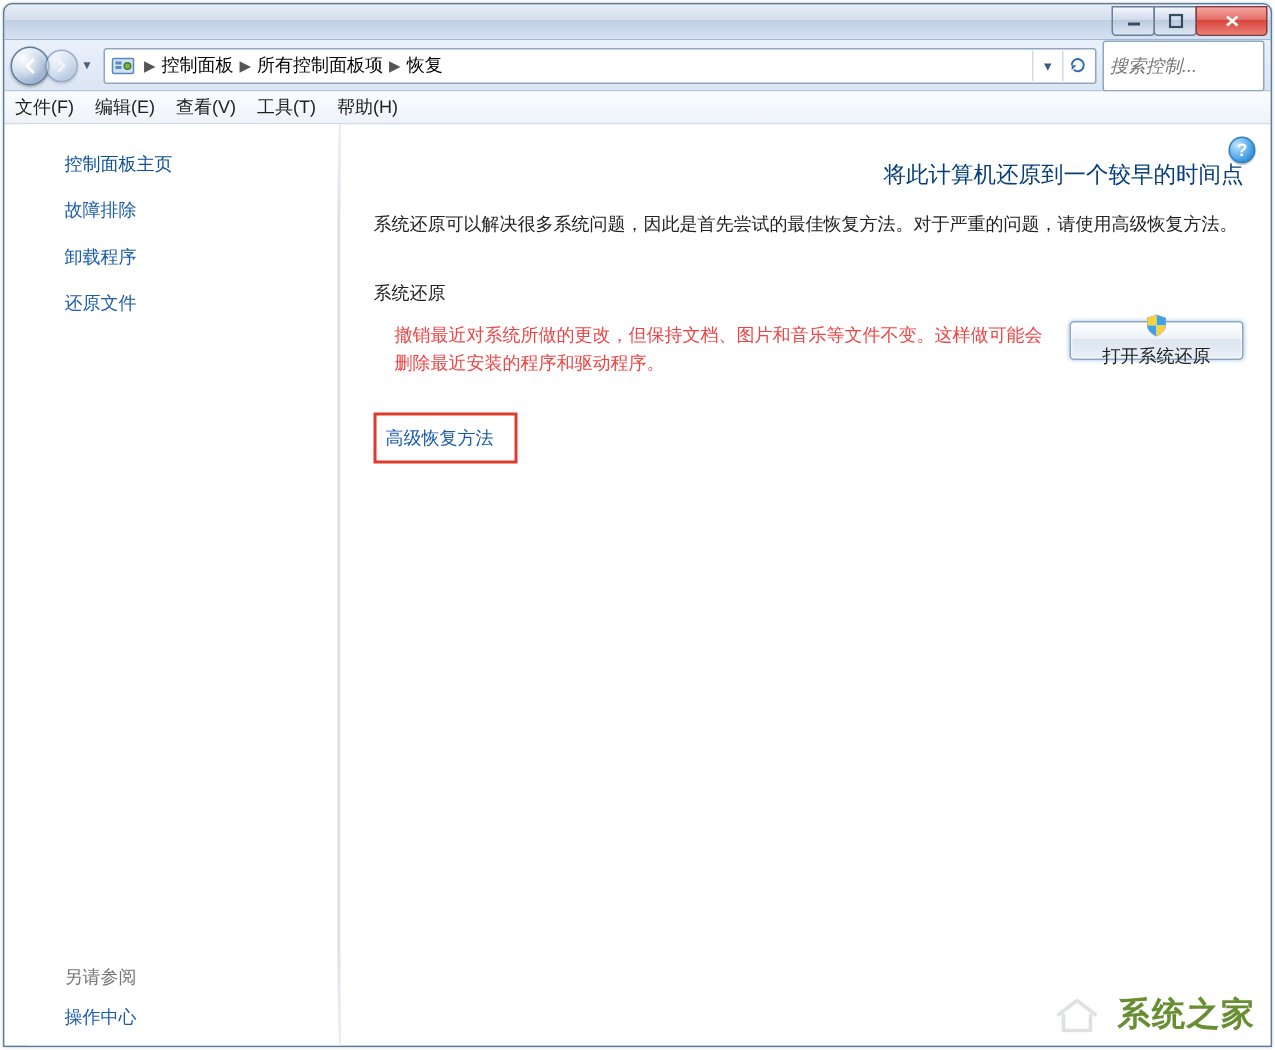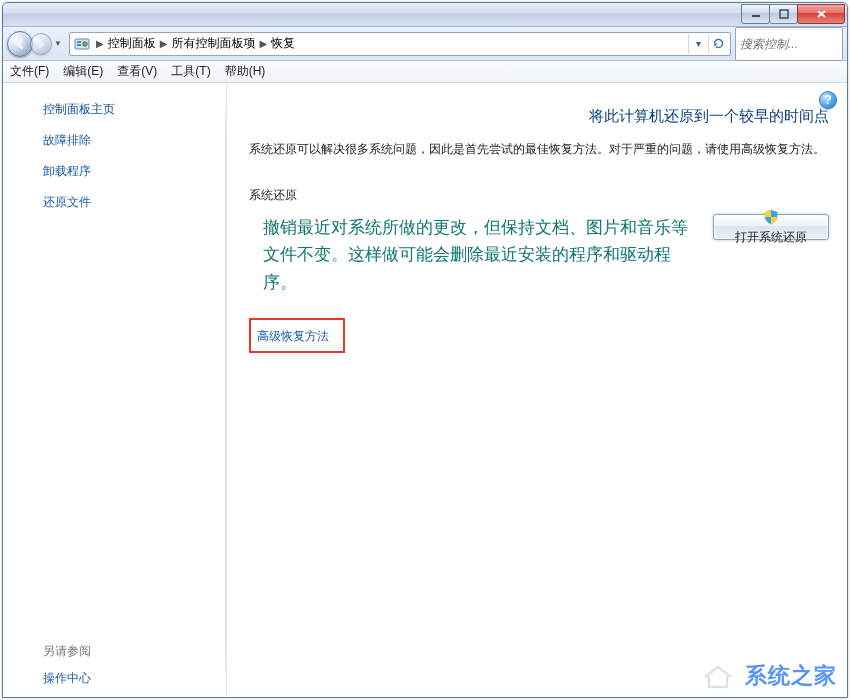--- a/index.html
+++ b/index.html
@@ -39,27 +39,27 @@
 .sidelink { color:#1a5caa; margin-bottom:14px; cursor:pointer; }
 .sidelink.home { color:#0b4e95; }
 .side-spacer { flex:1; }
 .side-sect-title { color:#777; margin-bottom:10px;}
 .content { flex:1; padding: 24px 18px 12px 22px; position:relative; overflow:auto;}
 .helpbtn { position:absolute; top:8px; right:10px; width:18px; height:18px; border-radius:50%; background: radial-gradient(circle at 30% 30%, #bfe3ff, #4aa3e8 60%, #1b6fb8); color:#fff; font-size:12px; font-weight:bold; display:flex; align-items:center; justify-content:center; border:1px solid #2f7fbc; box-shadow:0 1px 1px rgba(0,0,0,.25);}
 .h1 { font-size:15px; color:#063e7a; margin-bottom:14px;text-align:right;}
 .para { font-size:12px; color:#222; line-height:1.6; margin-bottom:28px;}
 .sect-title { font-size:12px; color:#222; margin-bottom:10px;}
 .restore-row { display:flex; align-items:flex-start; gap:16px; margin-bottom:22px;}
-.restore-text { flex:1; font-size:17px; color:#0f766e; line-height:1.6; padding-left:14px;}
+.restore-text { flex:1; font-size:12px; color:#ef4444; line-height:1.6; padding-left:14px;}
 .cmd-button { width:116px; height:26px; background: linear-gradient(to bottom,#fefefe,#eef2f7 45%,#dbe4ef 46%,#eaf0f8); border:1px solid #8fa6c2; border-radius:3px; font-size:12px; color:#222; display:flex; align-items:center; justify-content:center; gap:4px; cursor:default; box-shadow: 0 0 0 1px rgba(255,255,255,.6) inset, 0 0 3px #9cc3ec; flex-direction: column;}
 .shield-icon { width:16px; height:16px; display:inline-flex; align-items:center; justify-content:center;}
 .advanced-box { display:inline-block; border:2px solid #e03a2f; padding:6px 14px 6px 6px;}
 .advanced-link { color:#1a5caa; font-size:12px; cursor:pointer;}
 
-.watermark { position:absolute; right:10px; bottom:6px; font-size:22px; color:#3b82f6; font-weight:bold; letter-spacing:1px; pointer-events:none; display:flex; align-items:center; gap:10px; opacity:.85;justify-content:space-between;}
+.watermark { position:absolute; right:10px; bottom:6px; font-size:22px; color:#4d7c0f; font-weight:bold; letter-spacing:1px; pointer-events:none; display:flex; align-items:center; gap:10px; opacity:.85;justify-content:space-between;}
 .watermark svg { opacity:.9;}
 </style>
 </head>
 <body>
 
 <div class="window">
 
   <div class="titlebar">
     <div class="win-btns">
       <div class="win-btn" title="最小化">

